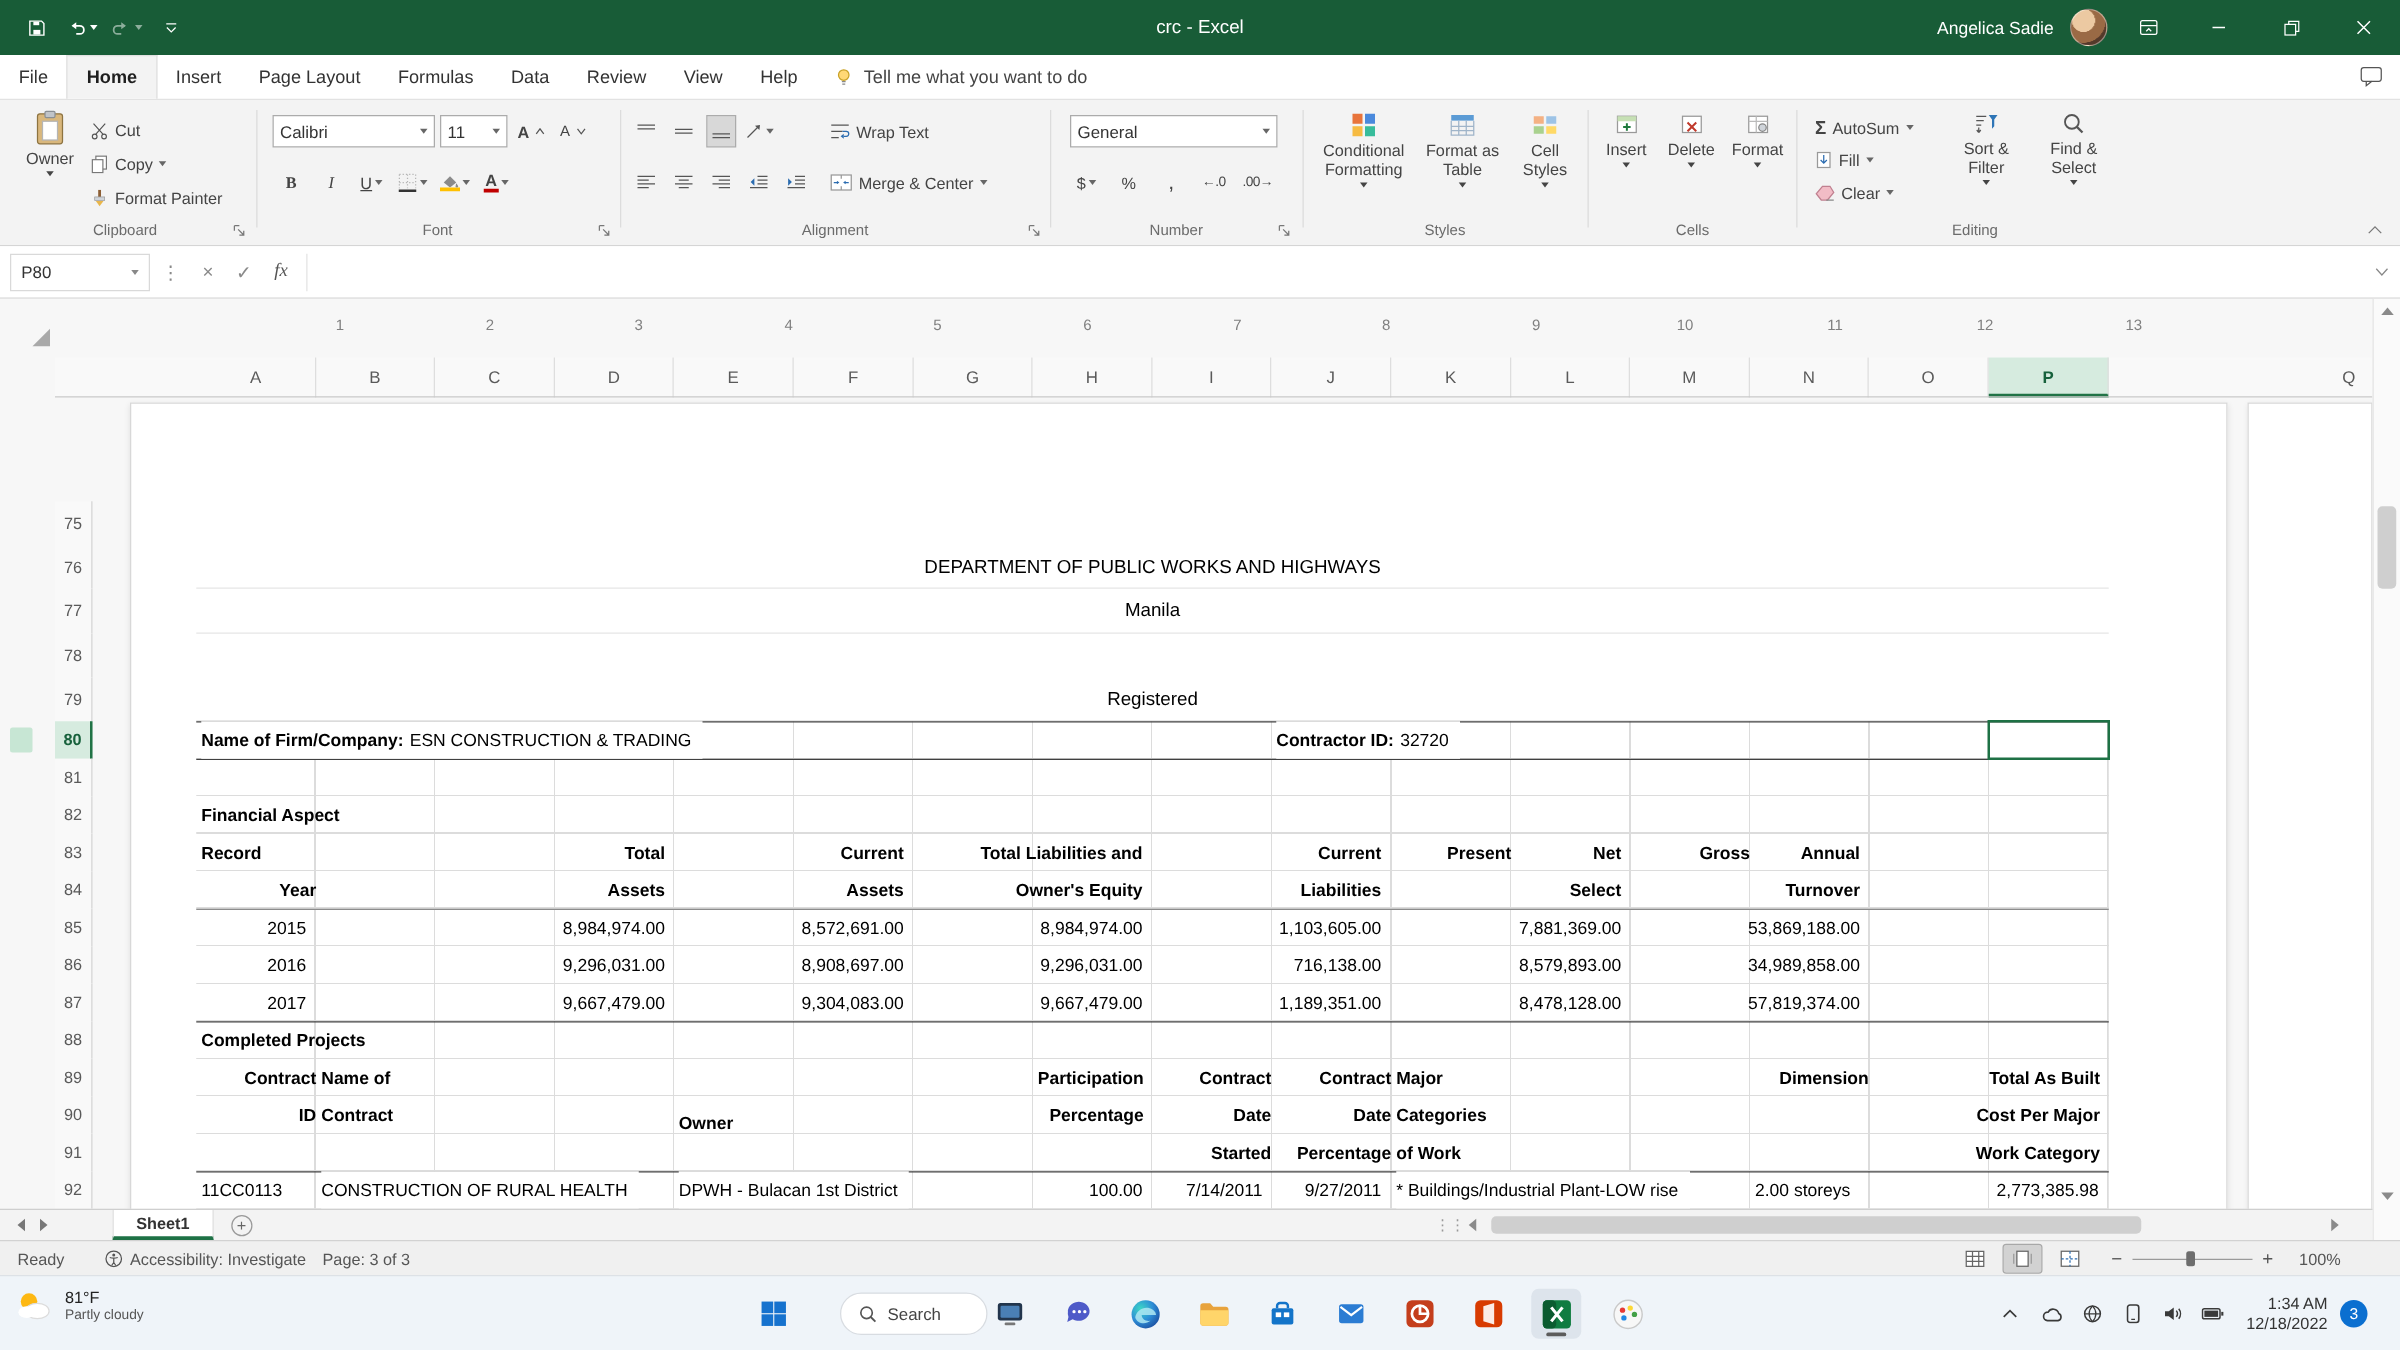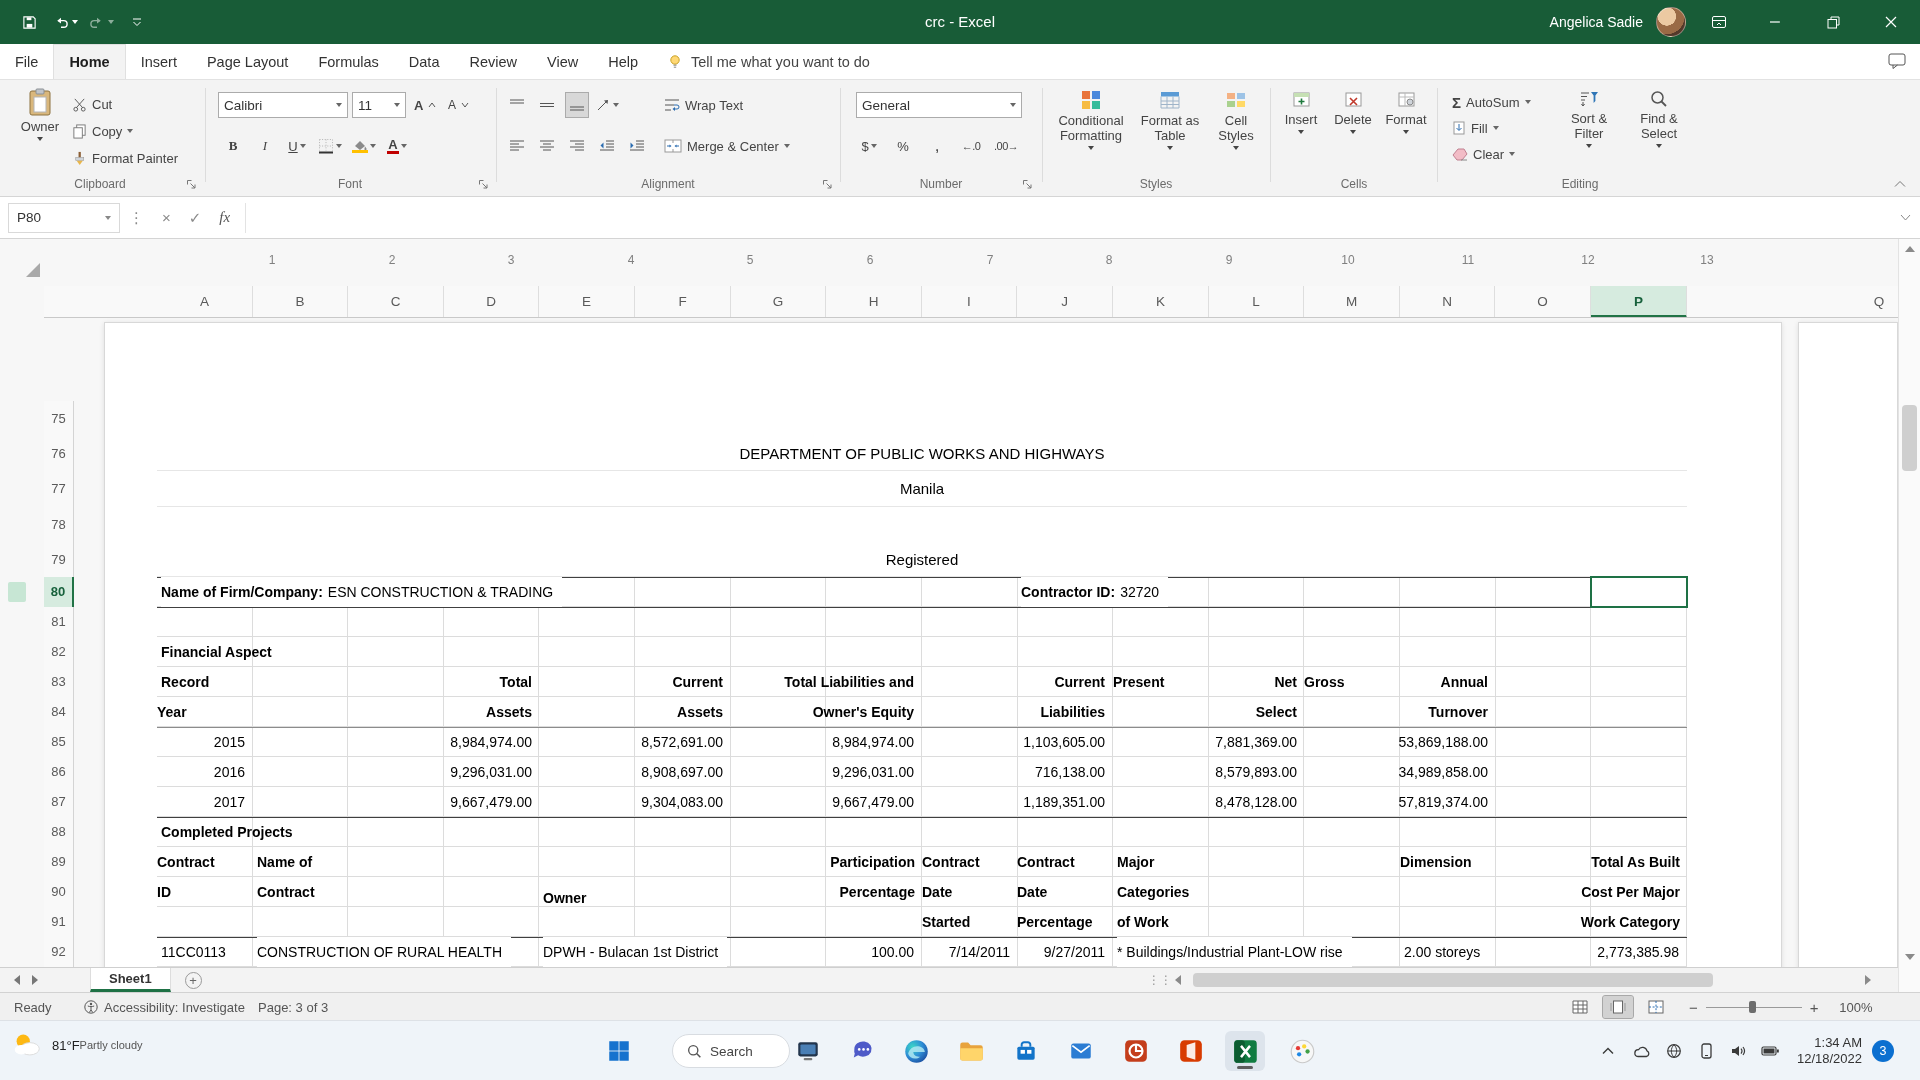--- a/index.html
+++ b/index.html
@@ -50,21 +50,21 @@
 #sheet{position:absolute;left:0;top:239px;width:1920px;height:753px;background:#f7f7f7;overflow:hidden}
 .rul{position:absolute;top:14px;width:24px;text-align:center;font-size:12px;color:#808080}
 .colh{position:absolute;top:47px;height:32px;line-height:32px;text-align:center;font-size:13.5px;color:#5a5a5a;border-right:1px solid #dedede}
 .colh.sel{background:#D6EBDF;color:#17613C;border-bottom:3px solid #217346;font-weight:700}
 .rowh{position:absolute;left:44px;width:30px;text-align:center;font-size:13px;color:#5a5a5a;border-right:1px solid #d4d4d4;background:#f9f9f9}
 .rowh.sel{background:#D6EBDF;color:#17613C;font-weight:700;border-right:2px solid #217346}
 .page{position:absolute;background:#fff;border:1px solid #d8d8d8;box-shadow:0 1px 5px rgba(0,0,0,.10)}
 .trow{position:absolute;left:157px;width:1530px;height:35px;line-height:35px;text-align:center;border-bottom:1px solid #e6e6e6;font-size:15px;color:#000;white-space:nowrap}
 .cell{position:absolute;height:30px;line-height:30px;font-size:14px;color:#000;white-space:nowrap}
 .cb{font-weight:700}.cu{}
-.cr{text-align:right;padding-right:4px}.cc{text-align:left}
+.cr{text-align:right;padding-right:4px}.cc{text-align:right}
 .mask{background:#fff;padding-right:9px}
 .dl{position:absolute;left:157px;width:1530px;height:1px;background:#404040}
 #gridlines{position:absolute;left:157px;top:338px;width:1530px;height:390px;
  background-image:
  repeating-linear-gradient(to right,transparent 0,transparent 94.6px,#dcdcdc 94.6px,#dcdcdc 95.625px),
  repeating-linear-gradient(to bottom,transparent 0,transparent 29px,#dcdcdc 29px,#dcdcdc 30px)}
 #selcell{position:absolute;left:1590px;top:337px;width:98px;height:32px;border:2px solid #1E7145}
 
 #vscroll{position:absolute;right:0;top:0;width:22px;height:753px;background:#fafafa;border-left:1px solid #e3e3e3}
 .sthumb{position:absolute;background:#cfcfcf;border-radius:4px}
@@ -724,21 +724,21 @@
 
 <div id="taskbar">
   <div id="weather">
     <span>
         <svg width="34" height="30" viewBox="0 0 36 30">
           <circle cx="14" cy="11" r="7" fill="#FDB813"></circle>
           <ellipse cx="21" cy="19" rx="10" ry="6.5" fill="#fff" stroke="#dcdcdc"></ellipse>
           <ellipse cx="12" cy="20" rx="7" ry="5" fill="#fff"></ellipse>
         </svg>
       </span>
-    <span style="display:flex;flex-direction:row;line-height:15px">
+    <span style="display:flex;flex-direction:column;line-height:15px">
       <span style="font-size:13px;color:#222">81°F</span>
       <span style="font-size:11px;color:#555">Partly cloudy</span>
     </span>
   </div>
 
   <div class="tk" style="left:599px">
       <svg width="26" height="26" viewBox="0 0 24 24">
         <rect x="3" y="3" width="8.6" height="8.6" fill="#1672CE"></rect>
         <rect x="12.4" y="3" width="8.6" height="8.6" fill="#1672CE"></rect>
         <rect x="3" y="12.4" width="8.6" height="8.6" fill="#1672CE"></rect>

